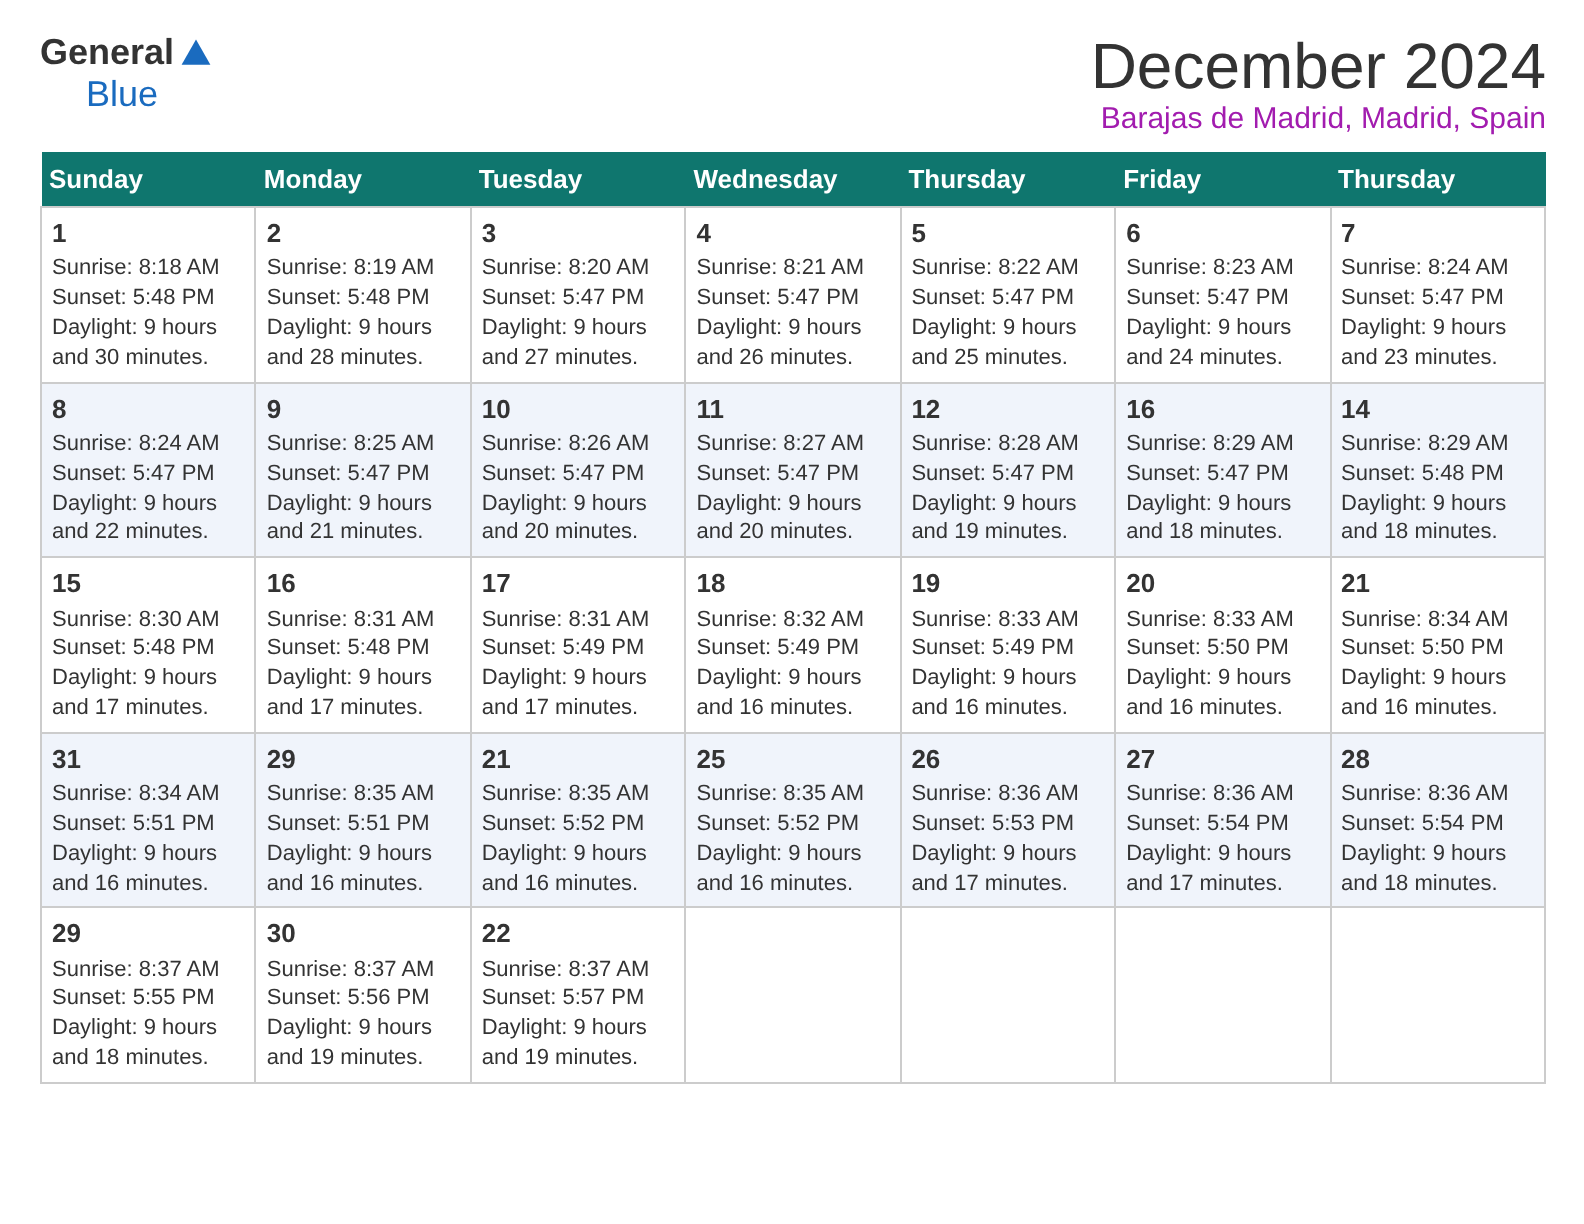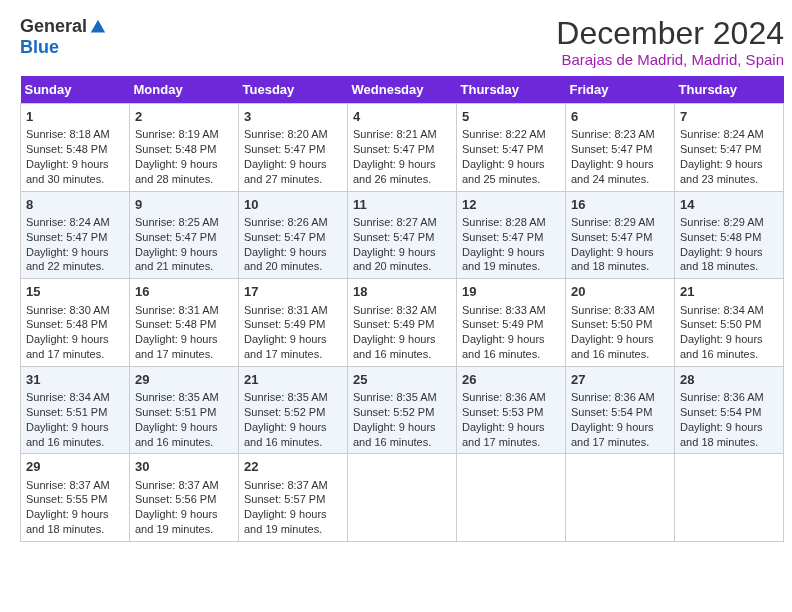--- a/index.html
+++ b/index.html
@@ -5,21 +5,21 @@
     * { margin: 0; padding: 0; box-sizing: border-box; }
     body {
       font-family: Arial, sans-serif;
       background: #fff;
       width: 792px;
       height: 612px;
       overflow: hidden;
     }
     .container {
       width: 792px;
-      padding: 16px 8px 10px 20px;
+      padding: 16px 19px 10px 20px;
     }
     .header {
       display: flex;
       justify-content: space-between;
       align-items: flex-start;
       margin-bottom: 8px;
     }
     .logo {
       display: flex;
       flex-direction: column;
@@ -51,21 +51,21 @@
     .location {
       font-size: 15px;
       color: #a21caf;
     }
     table {
       width: 100%;
       border-collapse: collapse;
       table-layout: fixed;
     }
     th {
-      background-color: #6d28d9;
+      background-color: #0f766e;
       color: white;
       padding: 6px 4px;
       text-align: left;
       font-size: 13px;
       font-weight: bold;
     }
     td {
       border: 1px solid #ccc;
       vertical-align: top;
       padding: 4px 5px;
@@ -101,21 +101,21 @@
 
 <div class="container">
   <div class="header">
     <div class="logo">
       <div class="logo-text">
         <span class="logo-general">General</span>
         <svg class="logo-icon" viewBox="0 0 20 20">
           <polygon points="10,2 18,16 2,16" fill="#1a6bbf"></polygon>
         </svg>
       </div>
-      <span class="logo-blue" style="font-size:18px;font-weight:bold;color:#1a6bbf;">Blue</span>
+      <span class="logo-blue" style="font-size:18px;font-weight:normal;color:#1a6bbf;margin-left:23px;">Blue</span>
     </div>
     <div class="title-section">
       <div class="month-title">December 2024</div>
       <div class="location">Barajas de Madrid, Madrid, Spain</div>
     </div>
   </div>
 
   <table>
     <thead>
       <tr>

